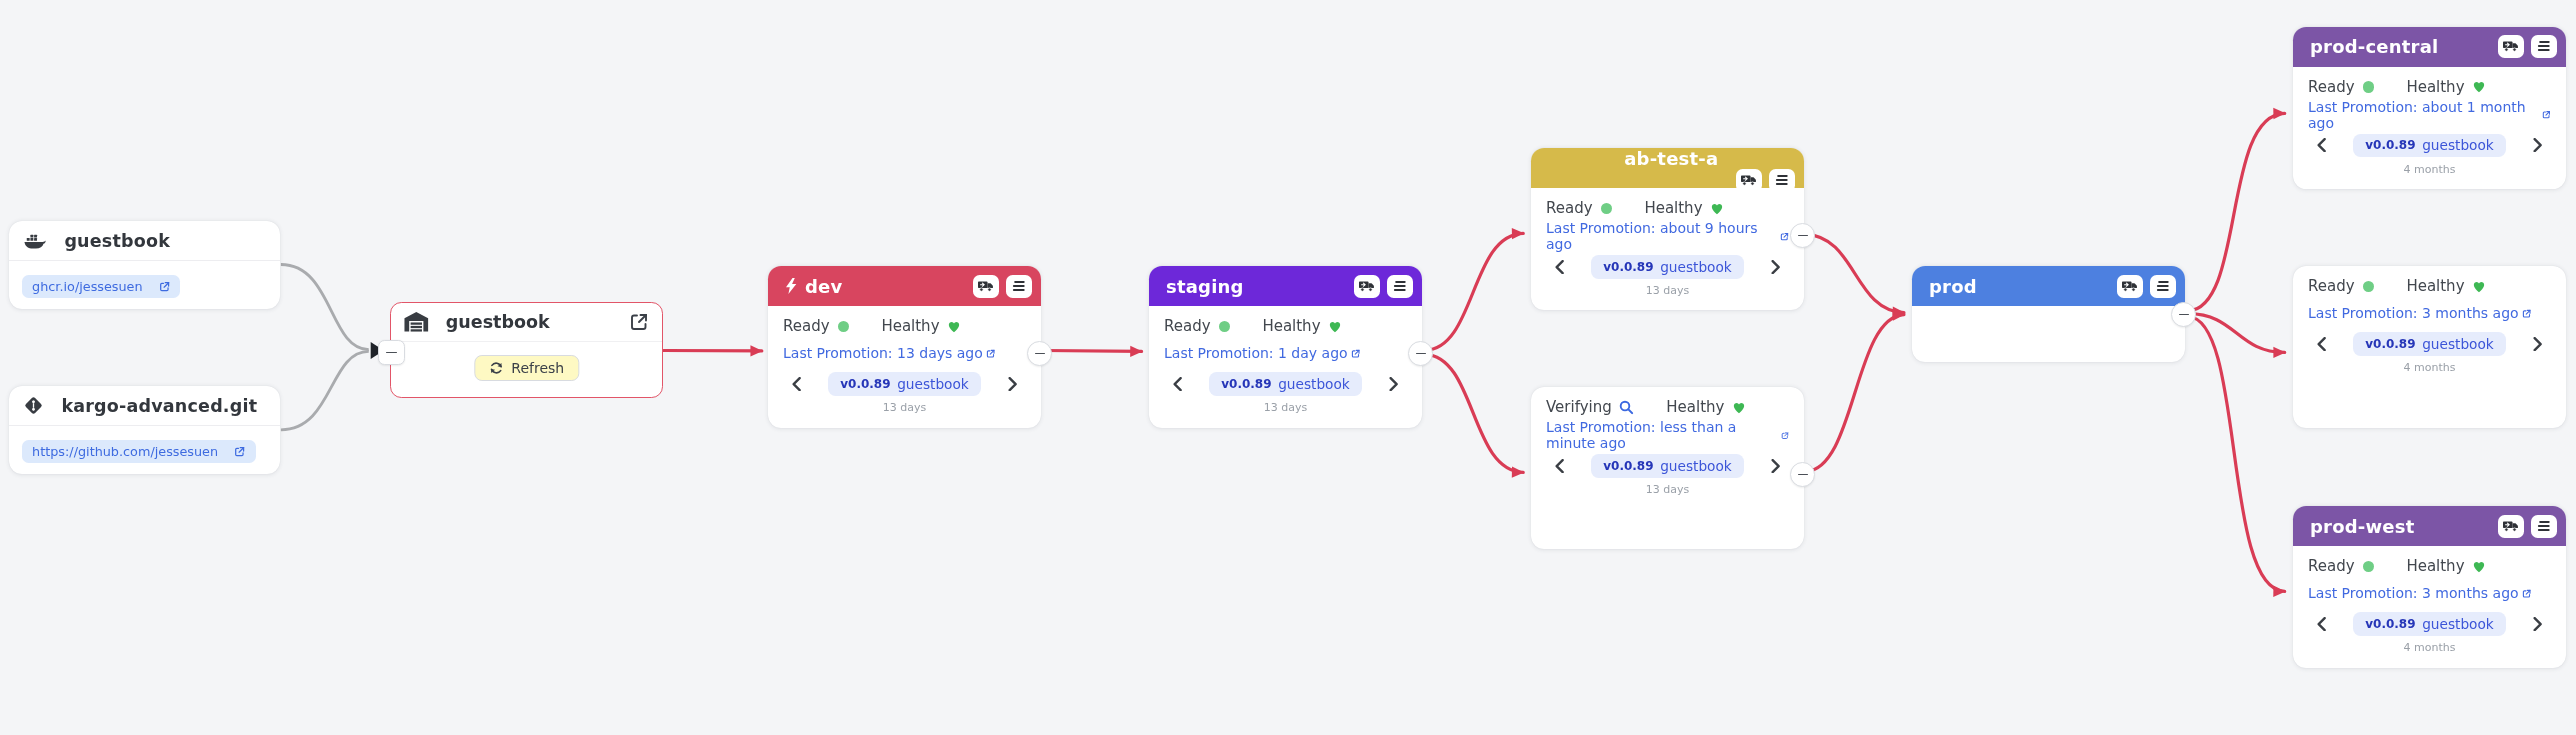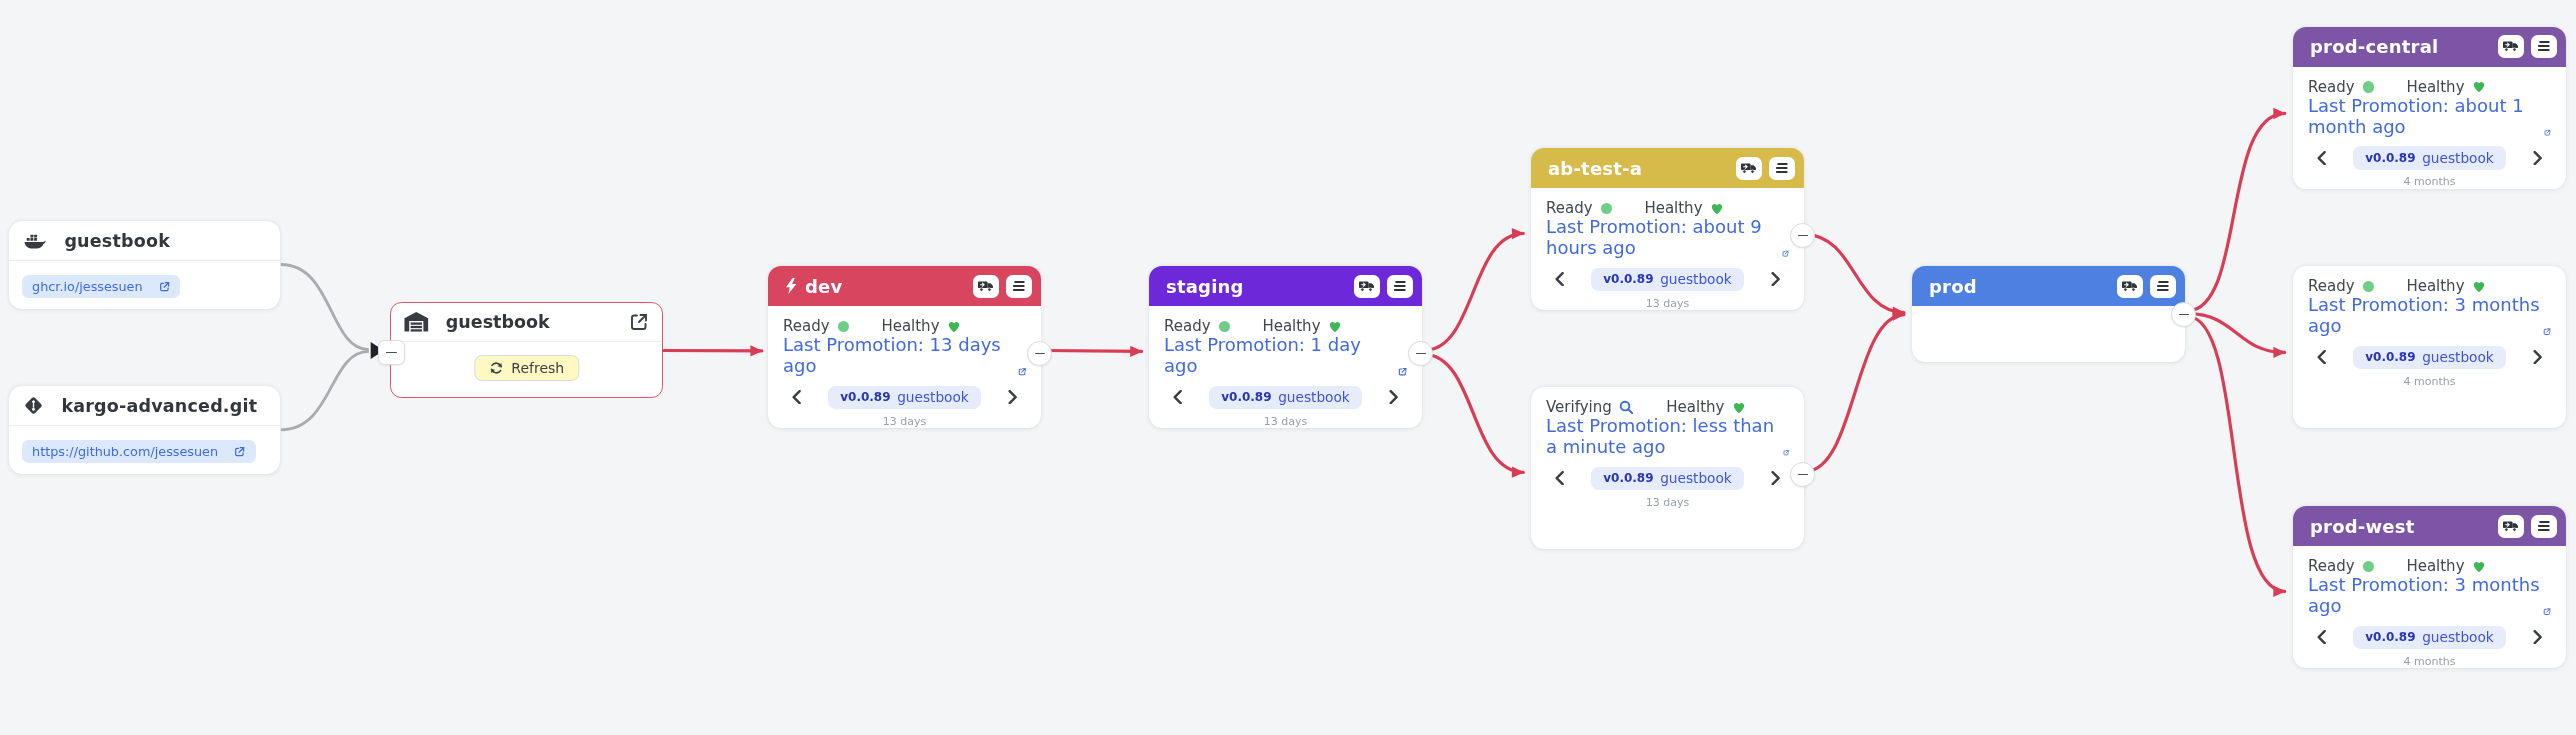--- a/index.html
+++ b/index.html
@@ -56,33 +56,33 @@
   }
   .stage-name{color:#fff;font-size:18px;font-weight:bold;letter-spacing:0.2px;}
   .bolt{margin-right:7.6px;display:flex;}
   .hdr-btns{margin-left:auto;display:flex;gap:7.6px;}
   .hbtn{
     width:25.5px;height:23px;border:none;border-radius:6.6px;background:#fff;
     display:flex;align-items:center;justify-content:center;cursor:pointer;padding:0;
   }
   .hdr-dev{background:#d8455f;}
   .hdr-staging{background:#6d28d9;}
-  .hdr-ab-a{background:#d6ba4a;}
+  .hdr-ab-a{background:#d6ba4a;flex-direction:column;}
   .hdr-ab-b{background:#48a276;}
   .hdr-prod{background:#4d80e0;gap:44px;}
   .hdr-region{background:#7c55a6;}
 
   .stage-body{padding:9.4px 15px 0 15px;position:relative;height:112px;}
   .status-row{display:flex;align-items:center;font-size:15px;color:#42474e;height:22px;}
   .ready-dot{width:11.3px;height:11.3px;border-radius:50%;background:#6fce85;margin-left:8.5px;}
   .health-label{margin-left:32px;}
   .status-row svg{margin-left:7.6px;}
   .lastprom{
-    display:inline-flex;align-items:flex-end;gap:3px;margin-top:6.6px;
-    color:#4169e0;font-size:18px;font-weight:500;cursor:pointer;height:19px;
+    display:inline-flex;align-items:center;gap:3px;margin-top:6.6px;
+    color:#4169e0;font-size:14px;font-weight:500;cursor:pointer;height:19px;
   }
   .freight-row{margin-top:6.6px;display:flex;align-items:center;justify-content:center;position:relative;height:29px;}
   .chev{position:absolute;top:50%;transform:translateY(-50%);background:none;border:none;cursor:pointer;padding:1.9px;display:flex;}
   .chev.left{left:5.7px;}
   .chev.right{right:5.7px;}
   .ver-chip{
     display:inline-flex;align-items:center;gap:6.6px;
     background:#e6ecfc;border-radius:7.6px;padding:3.8px 12.3px;cursor:pointer;
   }
   .ver-chip .ver{color:#2636b8;font-size:12px;font-weight:bold;}

